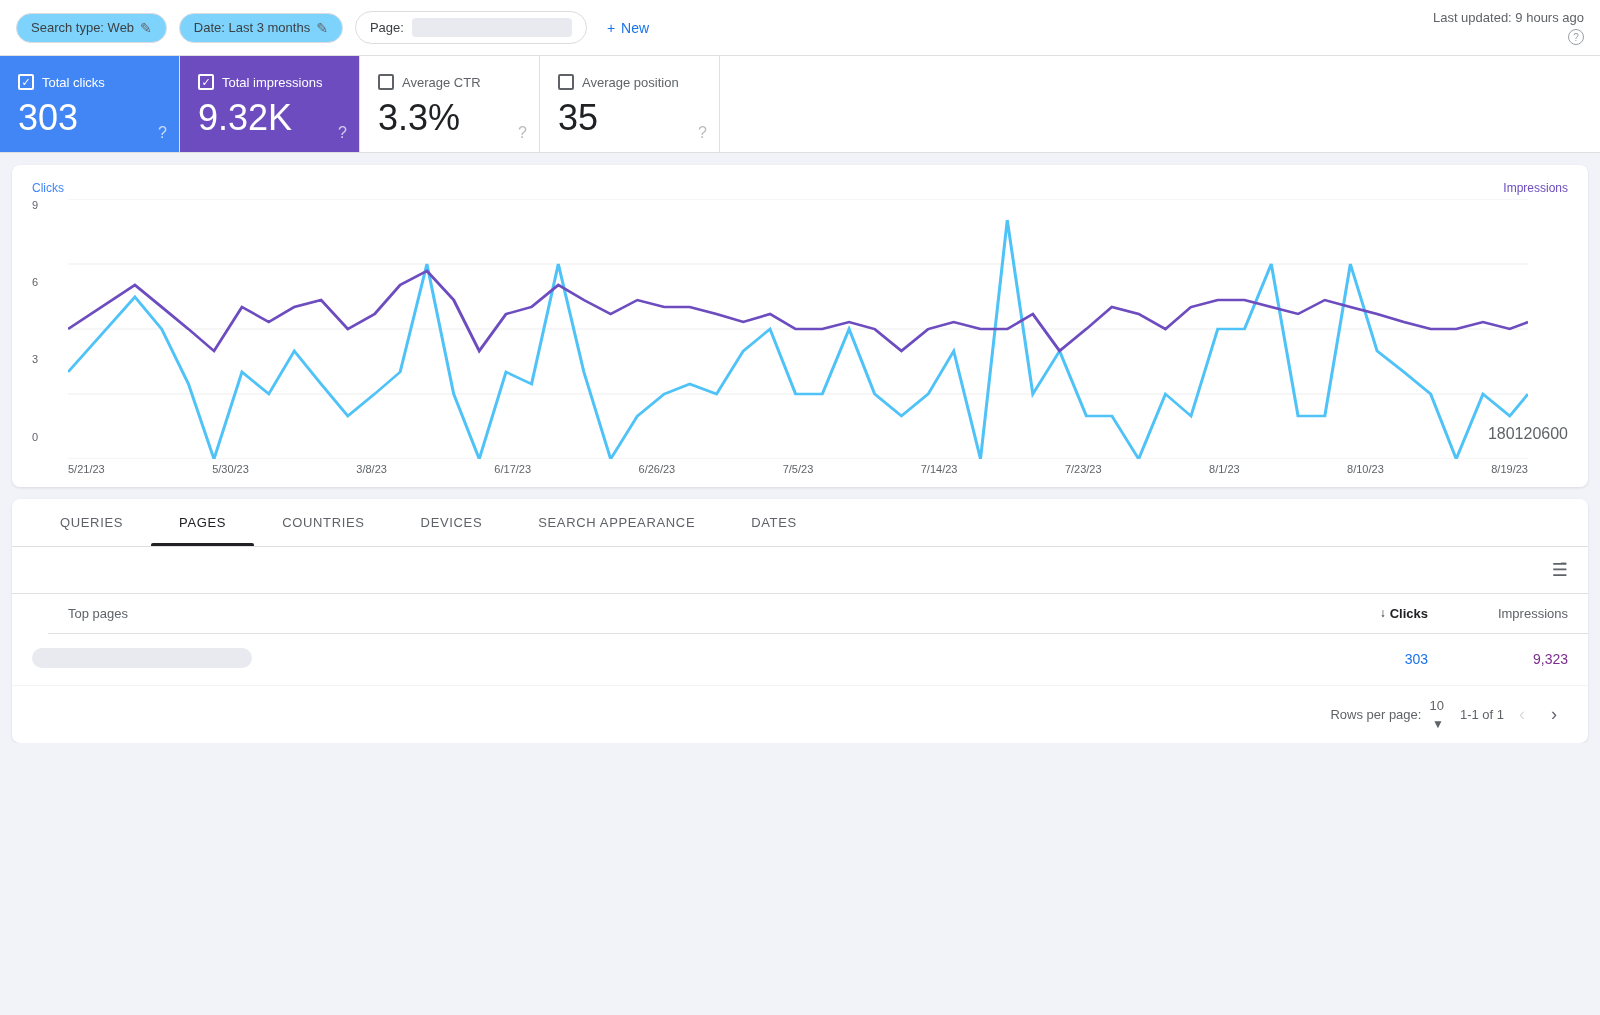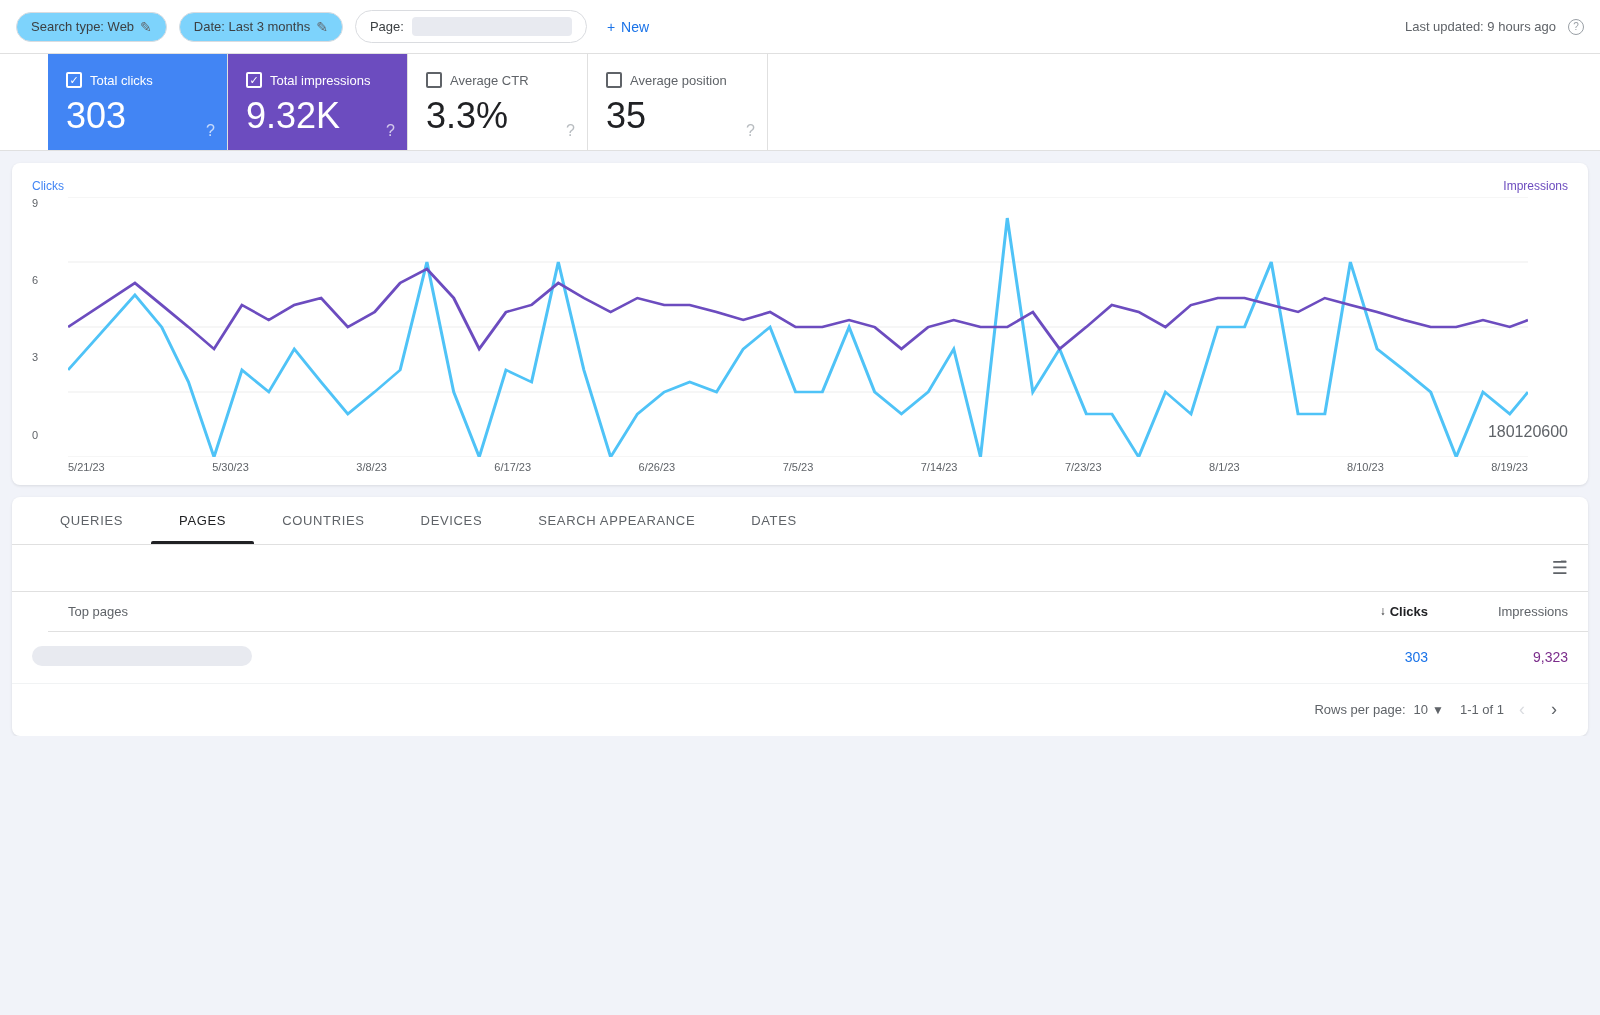--- a/index.html
+++ b/index.html
@@ -28,27 +28,27 @@
       border: none; outline: none; font-size: 13px; color: #3c4043;
       background: #e8eaf0; border-radius: 4px; padding: 2px 8px; width: 160px;
     }
     .new-btn {
       display: flex; align-items: center; gap: 6px;
       font-size: 14px; color: #1a73e8; font-weight: 500; cursor: pointer;
       border: none; background: none; padding: 6px 8px;
     }
     .last-updated {
       margin-left: auto; font-size: 13px; color: #5f6368;
-      display: flex; align-items: flex-start; gap: 12px;
+      display: flex; align-items: flex-end; gap: 4px; flex-direction: column;
     }
 
     
     .metrics-row {
       display: flex; gap: 0; background: #fff;
-      margin: 0; border-bottom: 1px solid #e0e0e0; padding-left: 48px;
+      margin: 0; border-bottom: 1px solid #e0e0e0;
     }
     .metric-card {
       padding: 18px 24px 14px 18px; min-width: 180px; cursor: pointer;
       border-right: 1px solid #e0e0e0; position: relative;
     }
     .metric-card.active-blue { background: #4285f4; }
     .metric-card.active-purple { background: #6c4cbf; }
     .metric-card.inactive { background: #fff; }
     .metric-header {
       display: flex; align-items: center; gap: 8px;
@@ -147,21 +147,21 @@
     }
 
     
     .pagination-row {
       display: flex; align-items: center; justify-content: flex-end;
       padding: 12px 20px; gap: 16px; font-size: 13px; color: #5f6368;
     }
     .rows-per-page { display: flex; align-items: center; gap: 8px; }
     .rows-select {
       display: flex; align-items: flex-end; gap: 4px; cursor: pointer;
-      font-size: 13px; color: #5f6368;
+      font-size: 13px; color: #5f6368; flex-direction: column;
     }
     .page-nav { display: flex; align-items: center; gap: 4px; }
     .nav-btn {
       width: 28px; height: 28px; border: none; background: none;
       cursor: pointer; color: #5f6368; font-size: 18px;
       display: flex; align-items: center; justify-content: center;
       border-radius: 50%;
     }
     .nav-btn.disabled { color: #dadce0; cursor: default; }
 

